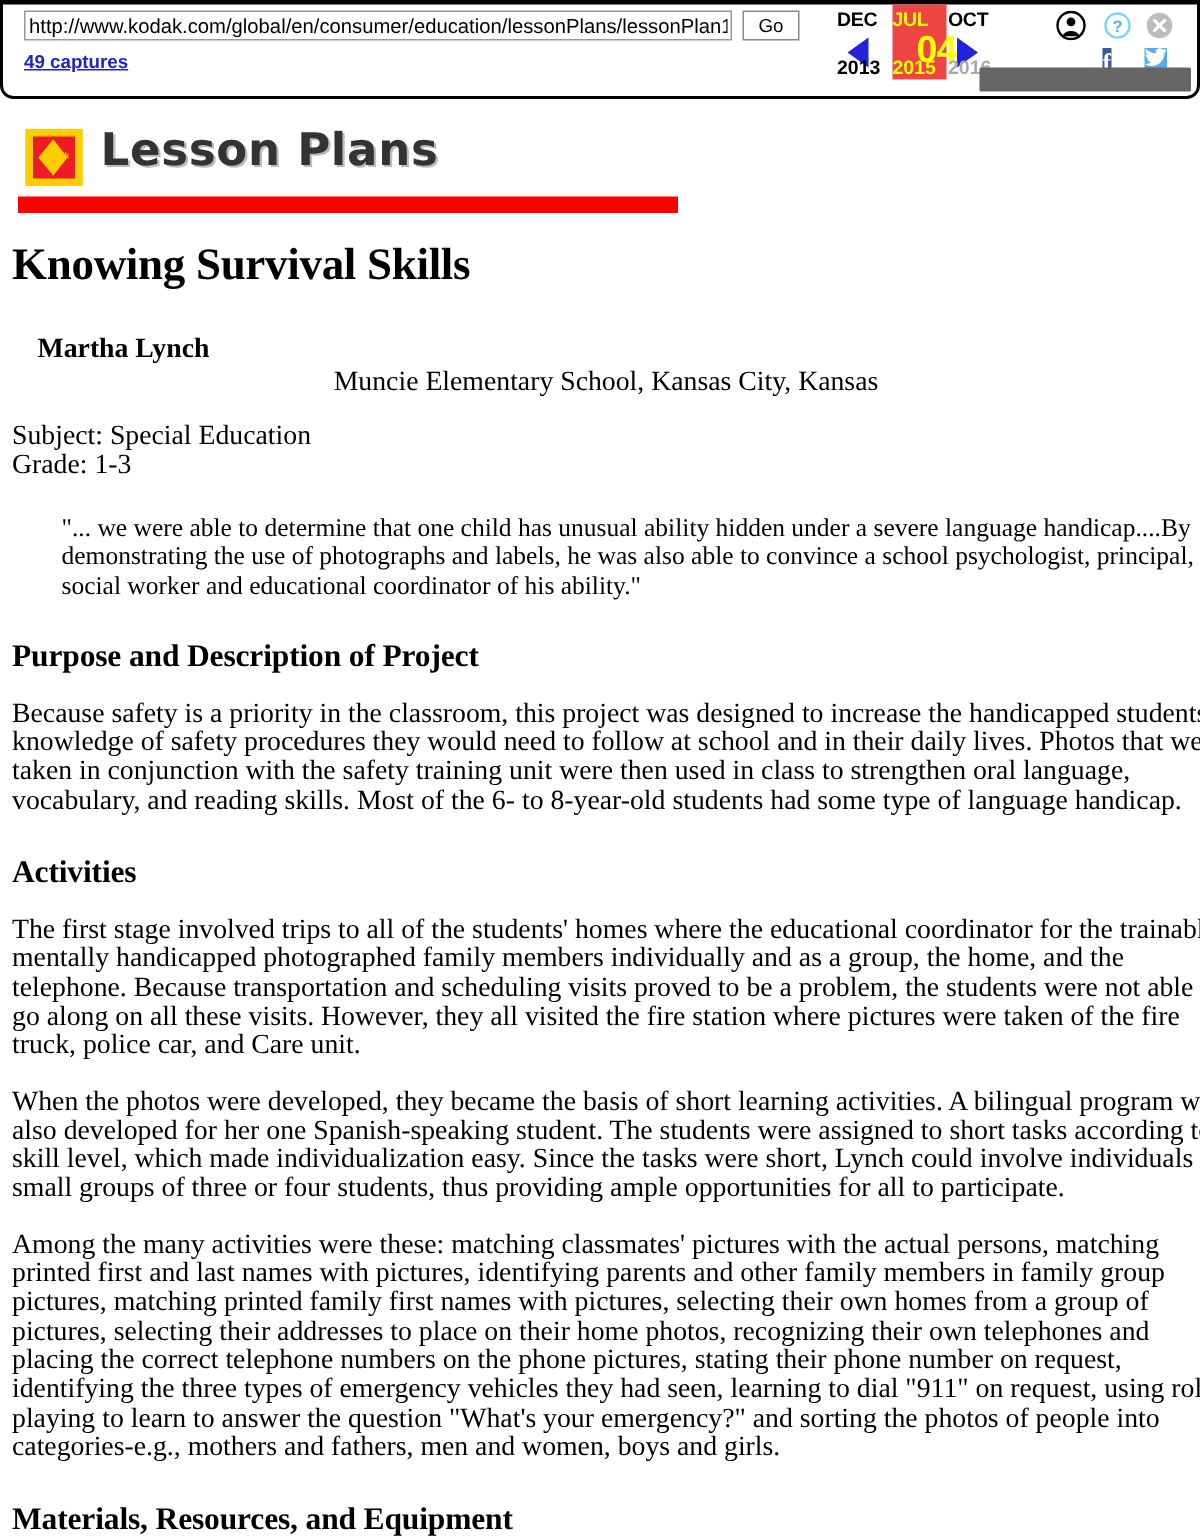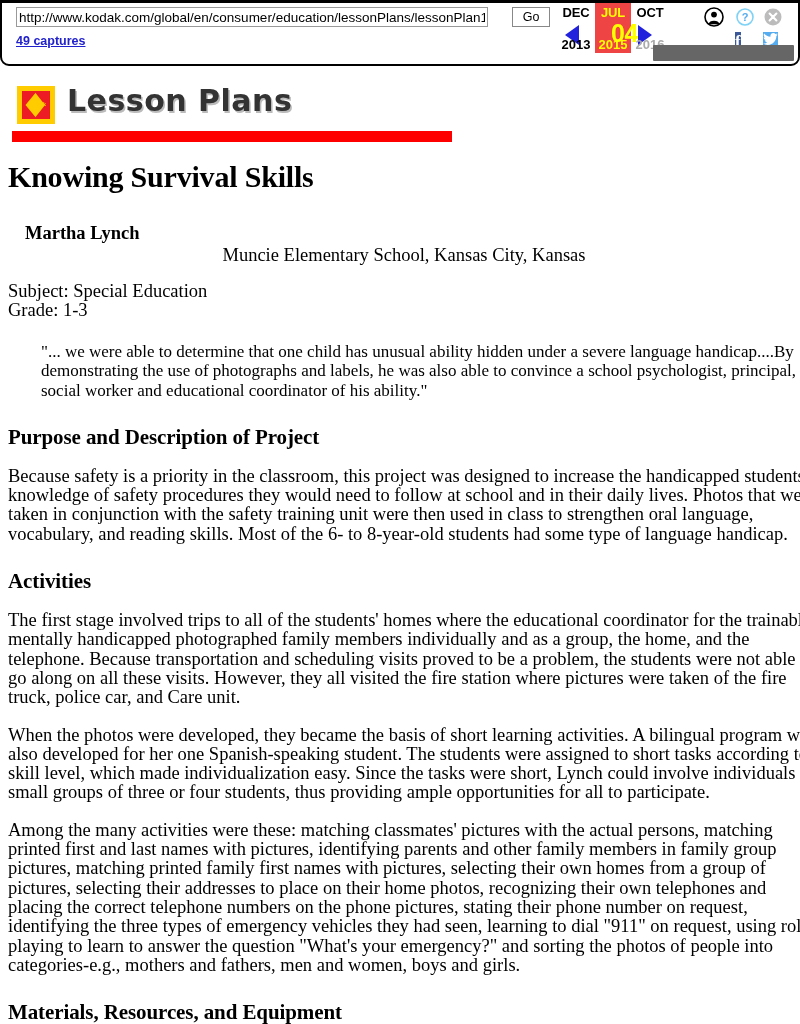--- a/index.html
+++ b/index.html
@@ -42,21 +42,21 @@
     font-family: "Liberation Sans", "DejaVu Sans", sans-serif;
     font-size: 13.5px;
     line-height: 18px;
     padding: 0 2px;
     border: 1px solid #999999;
     background: #ffffff;
     color: #000000;
     outline: none;
   }
   #wm-go-btn {
-    margin-left: 24px;
+    margin-left: 7px;
     width: 38px;
     height: 20px;
     font-family: "Liberation Sans", "DejaVu Sans", sans-serif;
     font-size: 12.5px;
     border: 1px solid #888888;
     background: #ffffff;
     color: #000000;
     cursor: pointer;
     padding: 0;
     line-height: 18px;
@@ -88,21 +88,20 @@
   #wm-datenav {
     position: absolute;
     left: 556px; top: 0;
     width: 110px; height: 62px;
   }
   .wm-col {
     position: absolute;
     top: 0;
     width: 36px;
     height: 50px;
-    text-align: center;
   }
   .wm-col.prev  { left: 0px;  }
   .wm-col.cur   { left: 37px; background: #ef4444; }
   .wm-col.next  { left: 74px; }
 
   .wm-mon {
     font-size: 13px;
     font-weight: bold;
     line-height: 17px;
     padding-top: 1px;

